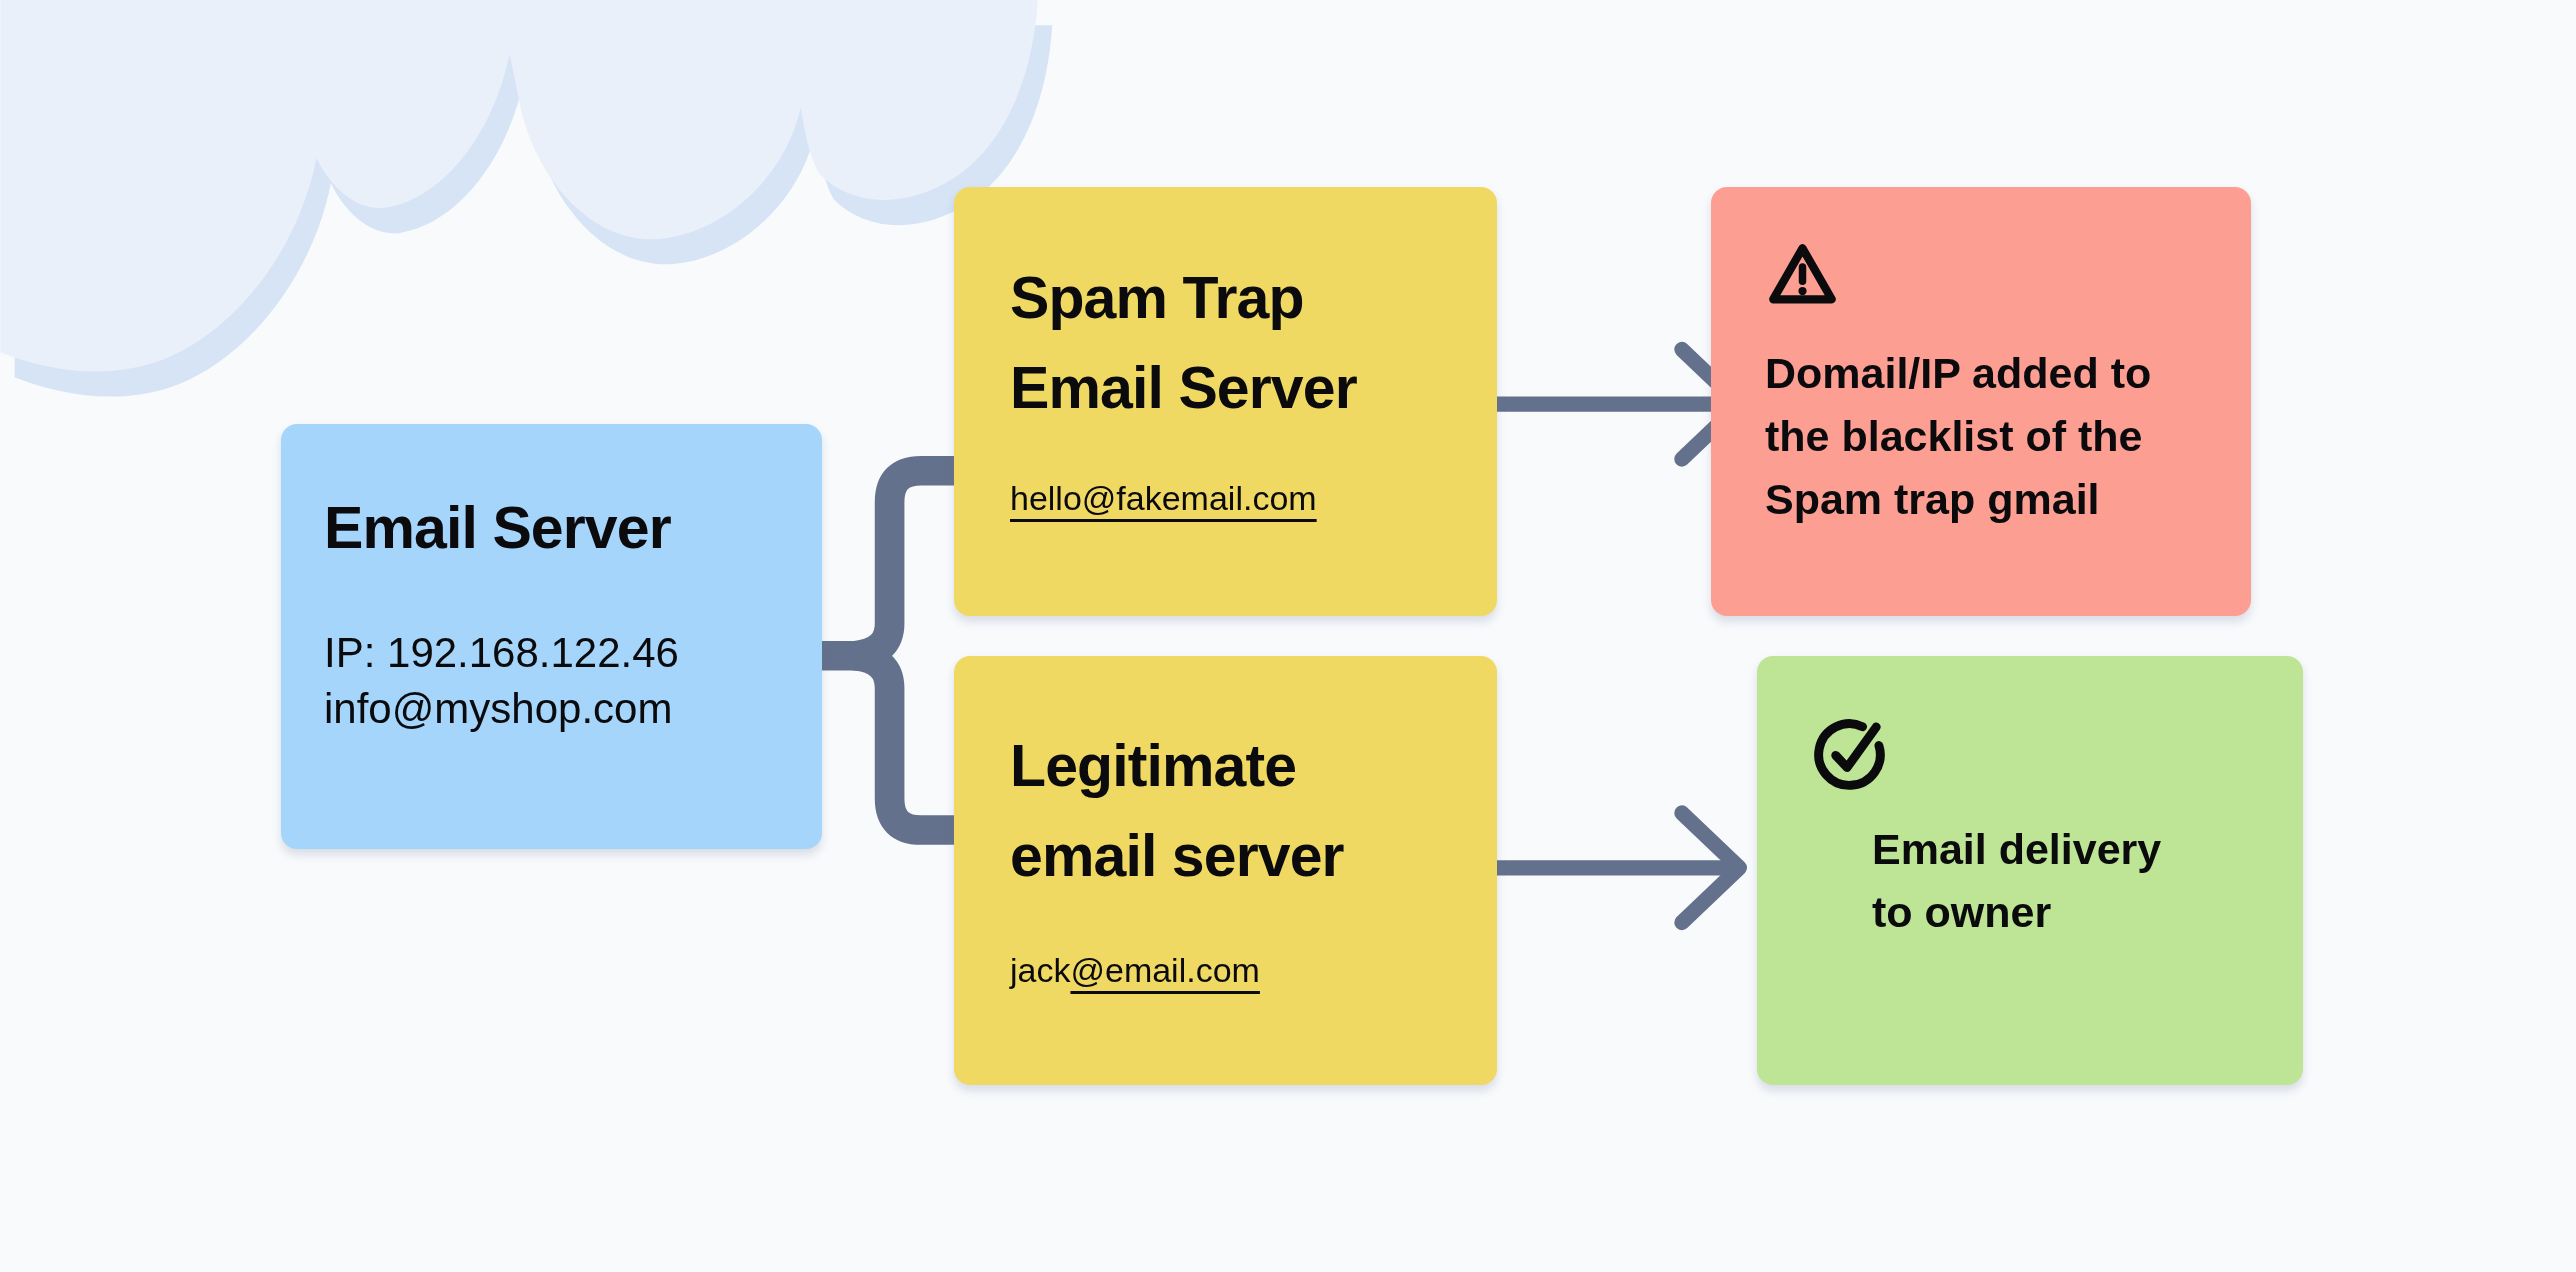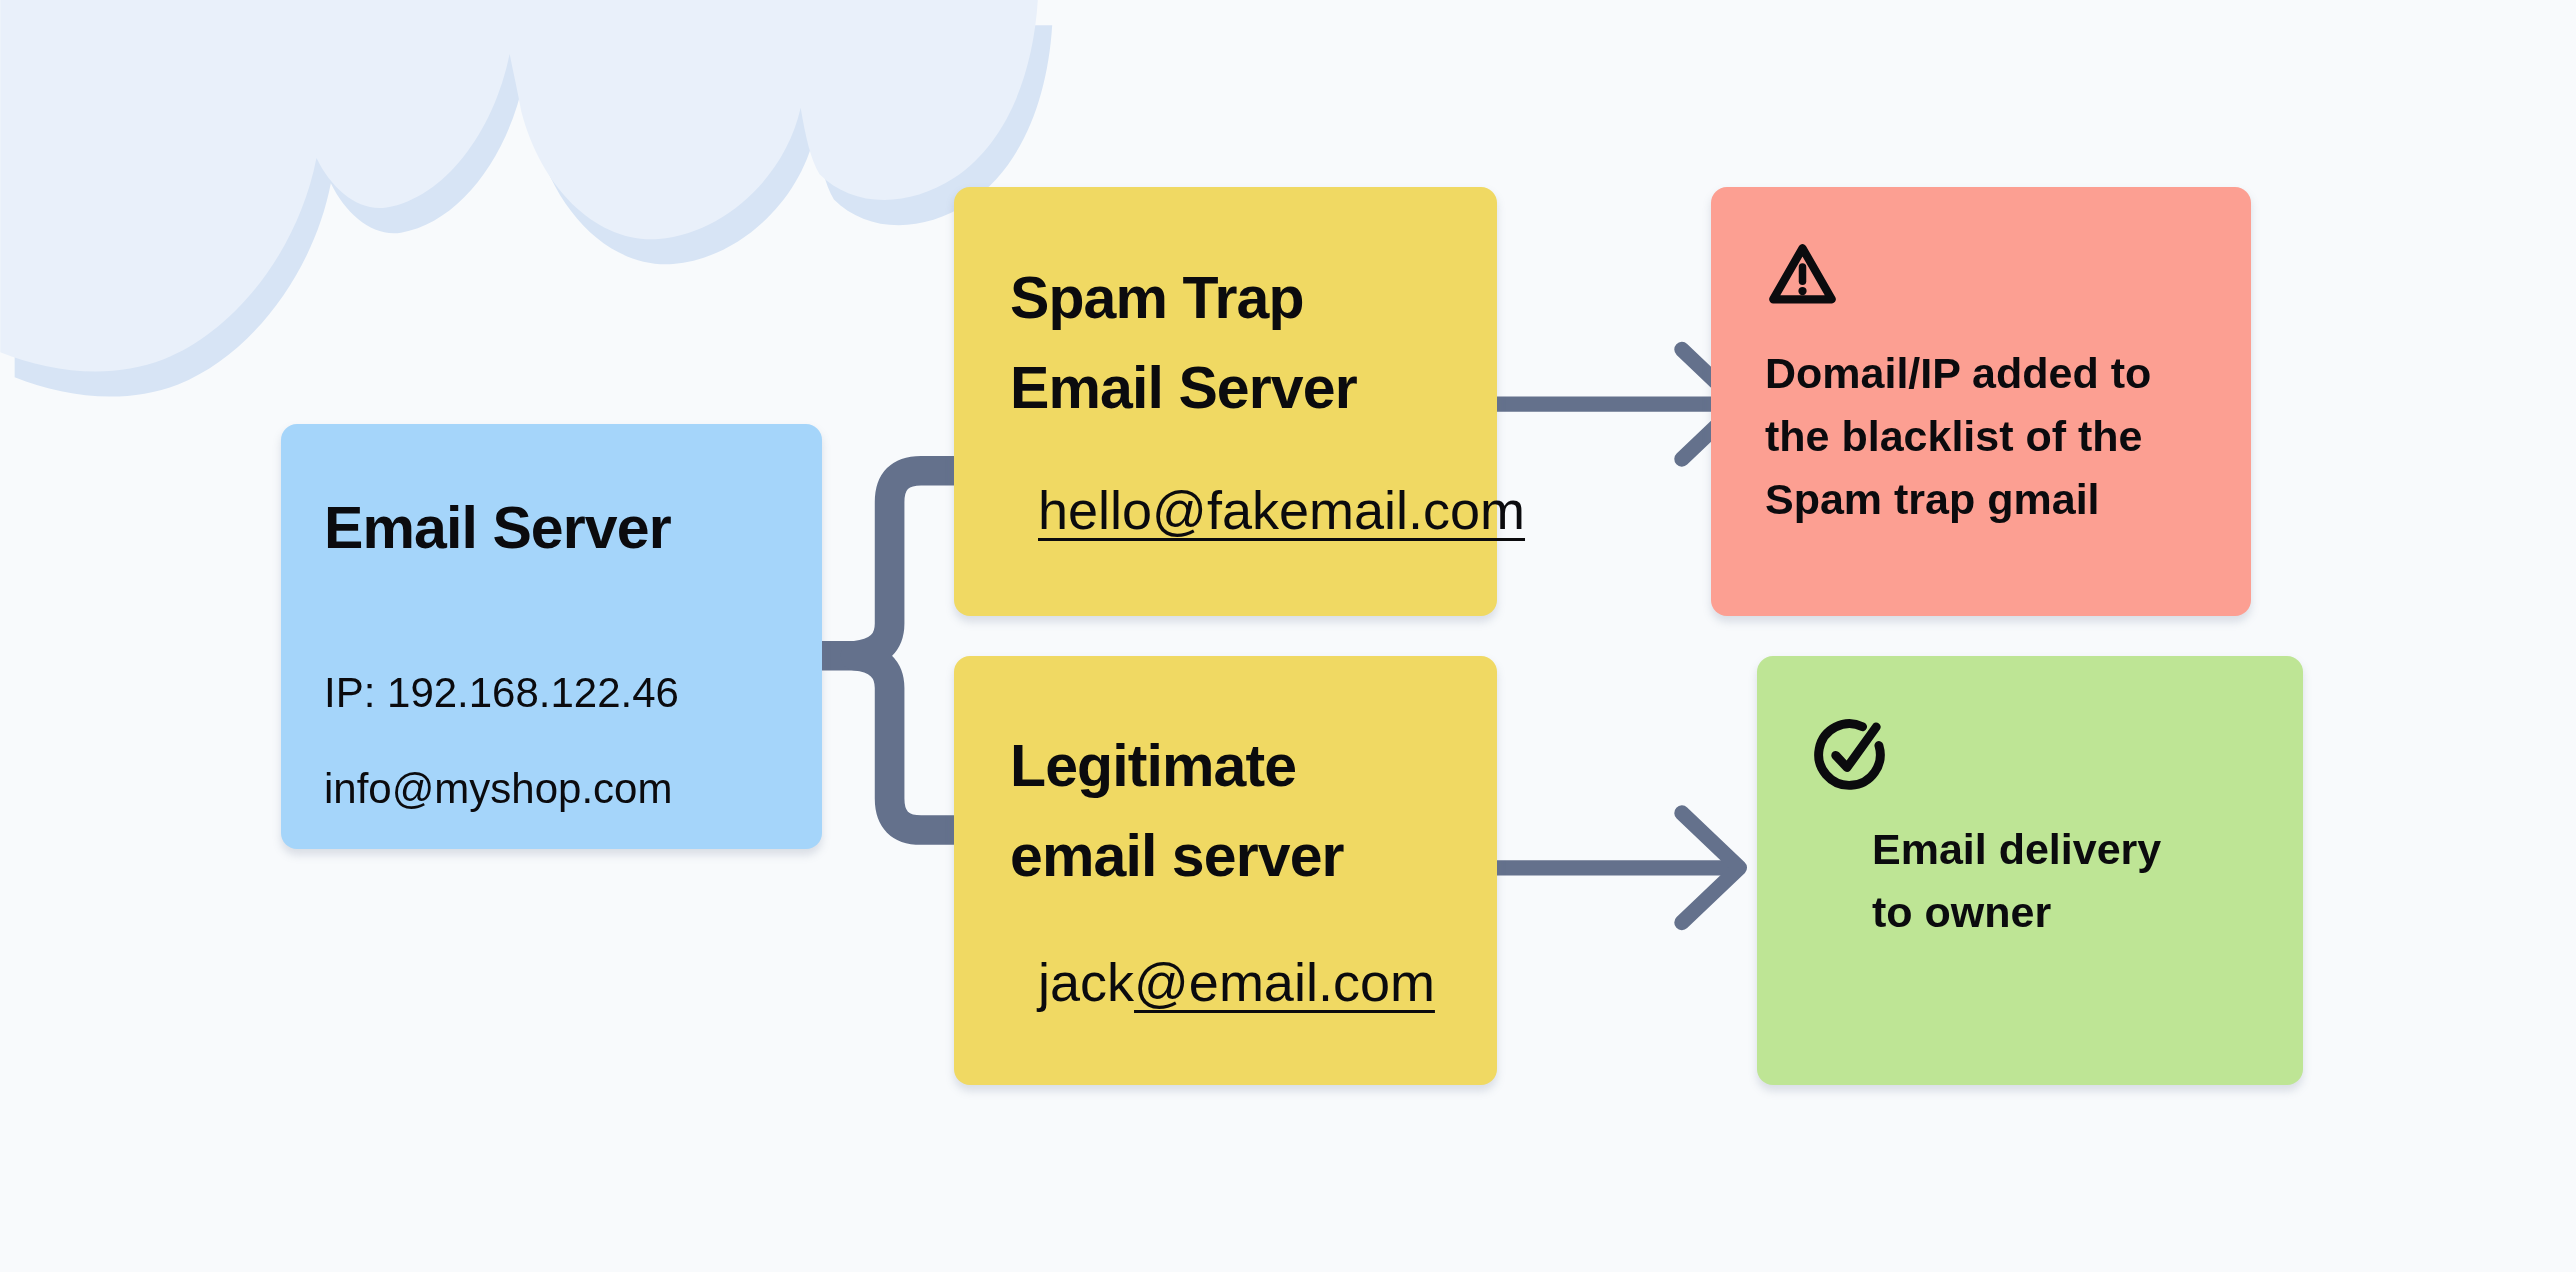--- a/index.html
+++ b/index.html
@@ -42,28 +42,27 @@
   .y1-title   { left: 56px; top: 66px; }
   .y2-title   { left: 56px; top: 65px; }
 
   .blue-sub {
     position: absolute;
     left: 43px; top: 201px;
     font-size: 42px;
     line-height: 56px;
     white-space: nowrap;
   }
-  .blue-sub span { display: block; margin-top: 40px; }
+  .blue-sub span { display: block; }
   .bold { font-weight: 700; }
 
   .email-line {
     position: absolute;
-    font-size: 54px;
+    font-size: 34px;
     white-space: nowrap;
-    margin-left: 28px;
   }
   .y1-email { left: 56px; top: 292px; }
   .y2-email { left: 56px; top: 295px; }
   .underlined {
     text-decoration-line: underline;
     text-decoration-thickness: 2.7px;
     text-underline-offset: 9px;
   }
 
   .result-text {

